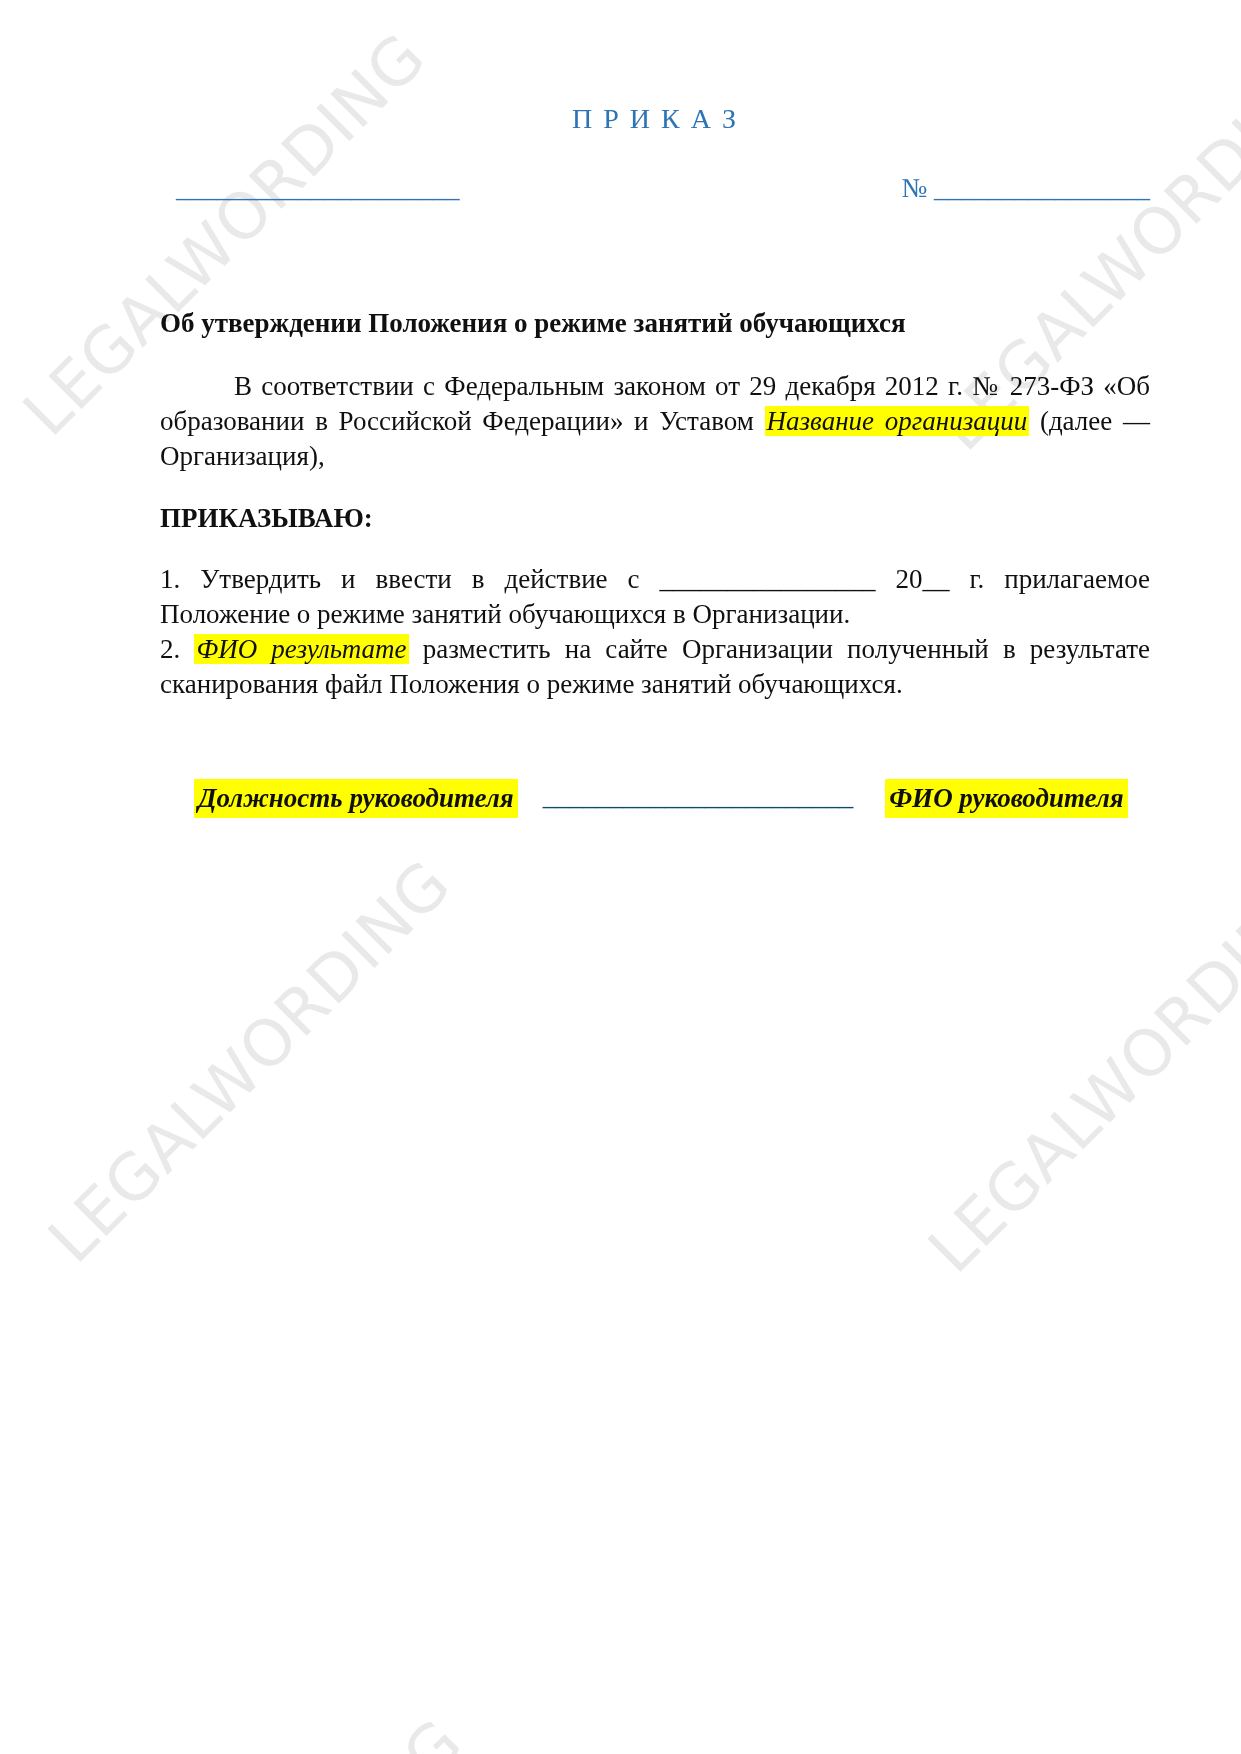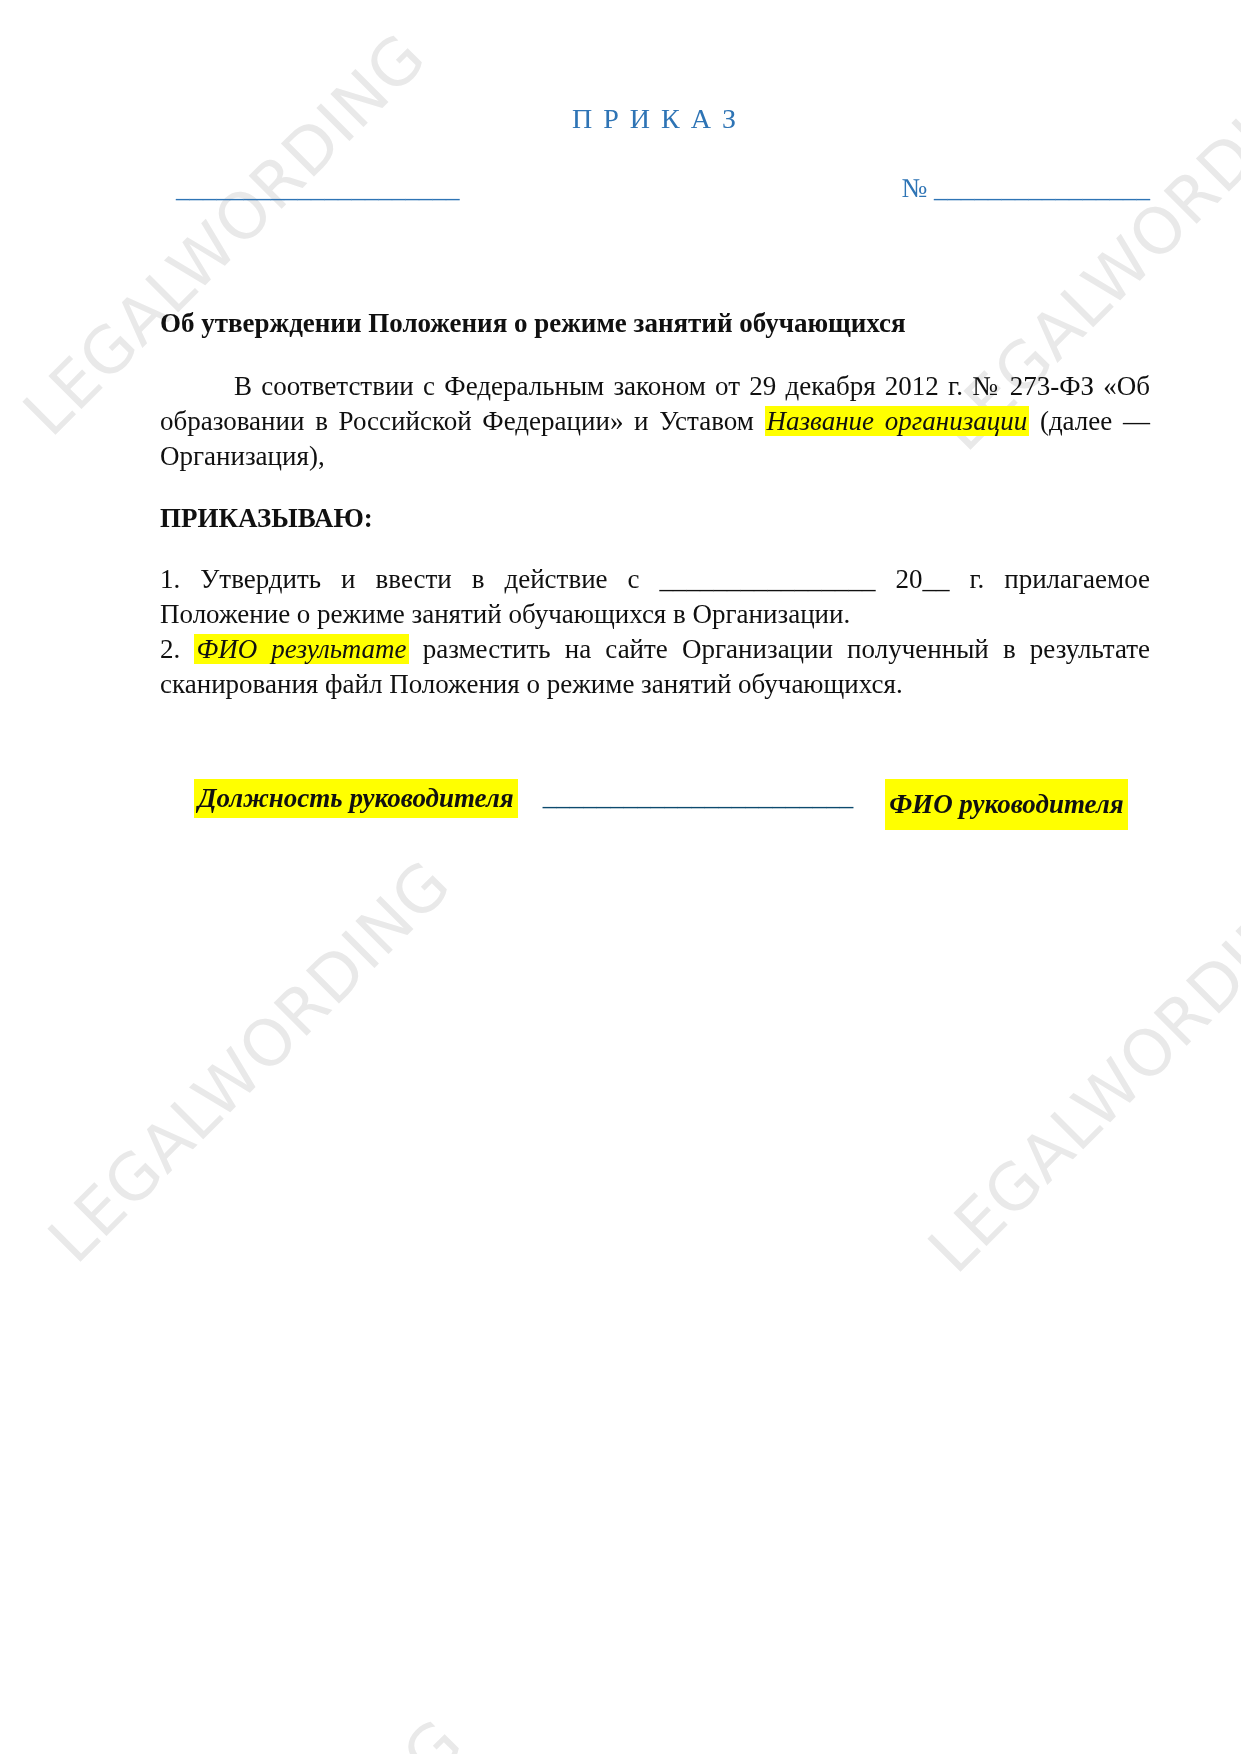--- a/index.html
+++ b/index.html
@@ -94,21 +94,21 @@
   }
   .sig-line{
     margin-left:25px;
     color:#0c4a6e;
   }
   .sig-name{
     margin-left:32px;
     font-weight:bold;
     font-style:italic;
     background:#FFFF00;
-    padding:8px 4px;
+    padding:2px 4px;
   }
 </style>
 </head>
 <body>
 
 <div class="page">
 
   <div class="wm wm1">LEGALWORDING</div>
   <div class="wm wm2">LEGALWORDING</div>
   <div class="wm wm3">LEGALWORDING</div>

